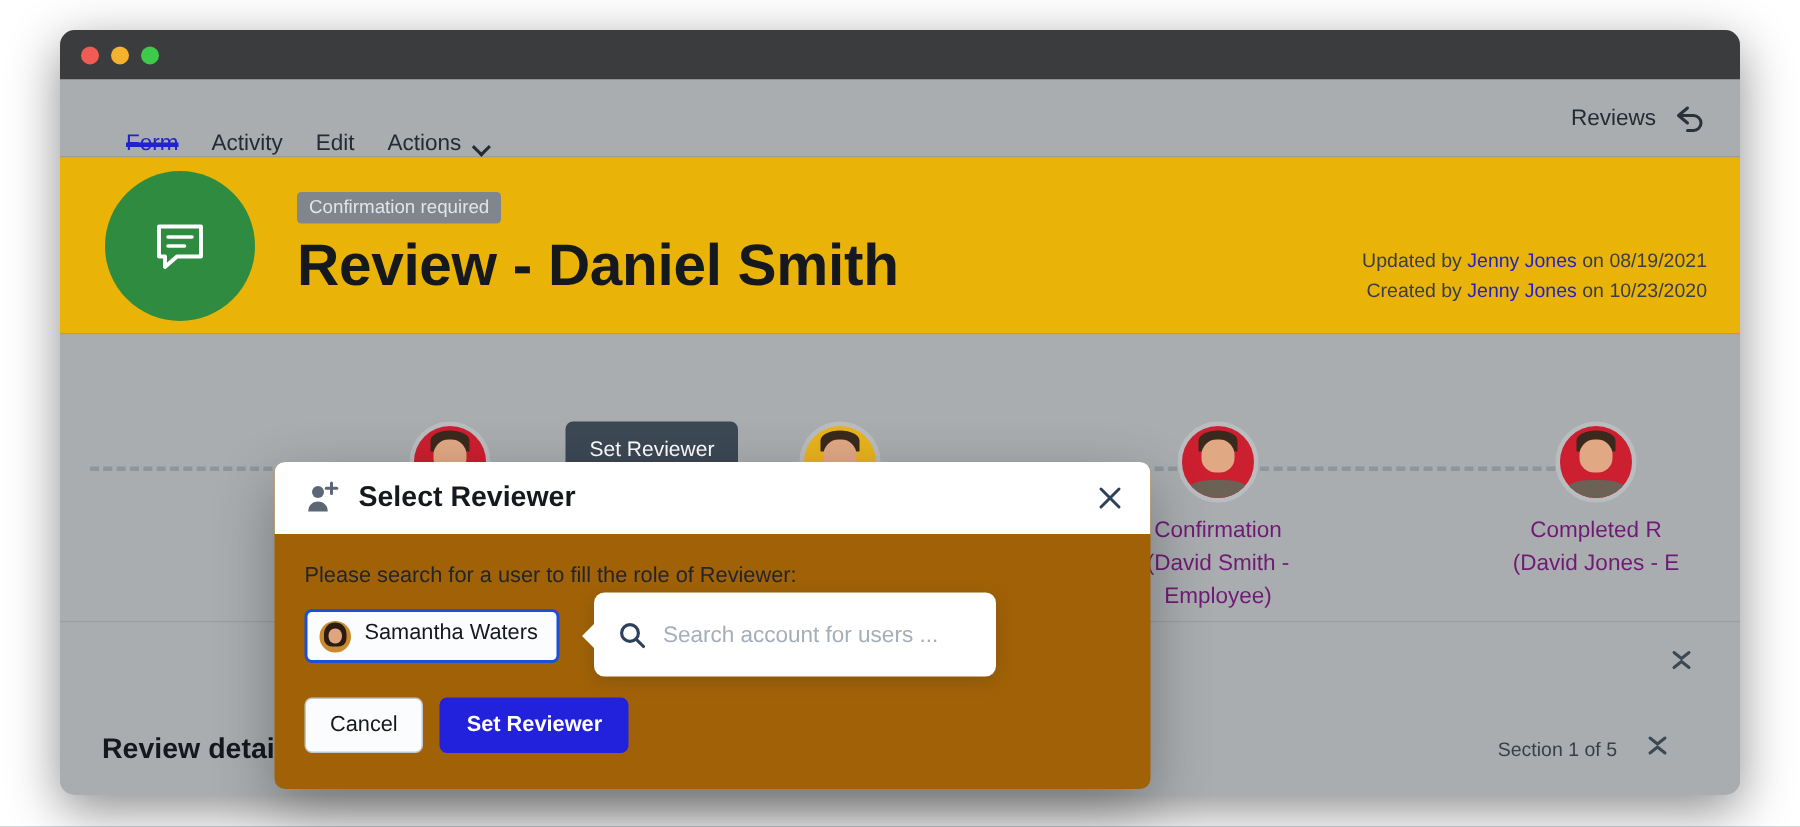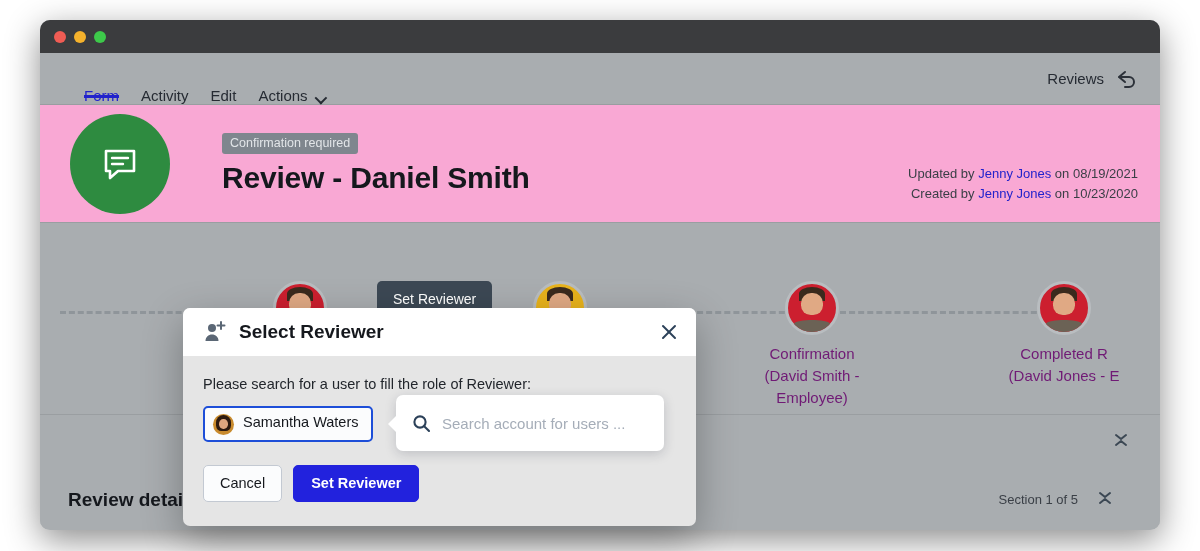--- a/index.html
+++ b/index.html
@@ -78,27 +78,26 @@
     align-items: center;
     gap: 12px;
     font-size: 15px;
     color: #262b33;
     cursor: pointer;
   }
 
   
   .header {
     height: 118px;
-    background: #f9a8d4;
+    background: #eab308;
     border-bottom: 1px solid #9a9ea1;
     display: flex;
     align-items: center;
     padding: 0 22px 0 28px;
     position: relative;
-    gap: 24px;
   }
   .avatar-big {
     width: 100px; height: 100px;
     border-radius: 50%;
     background: #2e8b40;
     flex: 0 0 auto;
     display: flex;
     align-items: center;
     justify-content: center;
     margin-left: 2px;
@@ -107,21 +106,21 @@
   .badge {
     display: inline-block;
     background: #7f868e;
     color: #e2e5e8;
     font-size: 12.5px;
     padding: 3px 8px 4px;
     border-radius: 3px;
     margin-bottom: 7px;
   }
   .page-title {
-    font-size: 30px;
+    font-size: 39px;
     font-weight: bold;
     color: #15181d;
     letter-spacing: -.2px;
   }
   .meta {
     margin-left: auto;
     text-align: right;
     font-size: 13px;
     color: #3a3f46;
     line-height: 1.55;
@@ -227,25 +226,25 @@
     color: #3a3f46;
   }
   .collapse-icon { position: absolute; cursor: pointer; }
   .collapse-icon.top { right: 30px; top: 16px; }
   .collapse-icon.bottom { right: 46px; bottom: 18px; }
 
   
   .modal {
     position: absolute;
     left: 183px; top: 308px;
-    width: 513px;
+    width: 584px;
     border-radius: 7px;
     overflow: hidden;
     box-shadow: 0 14px 40px rgba(0,0,0,.30);
-    background: #e5e5e5;
+    background: #a16207;
     z-index: 40;
   }
   .modal-head {
     background: #ffffff;
     height: 48px;
     display: flex;
     align-items: center;
     padding: 0 18px 0 20px;
     gap: 12px;
   }

